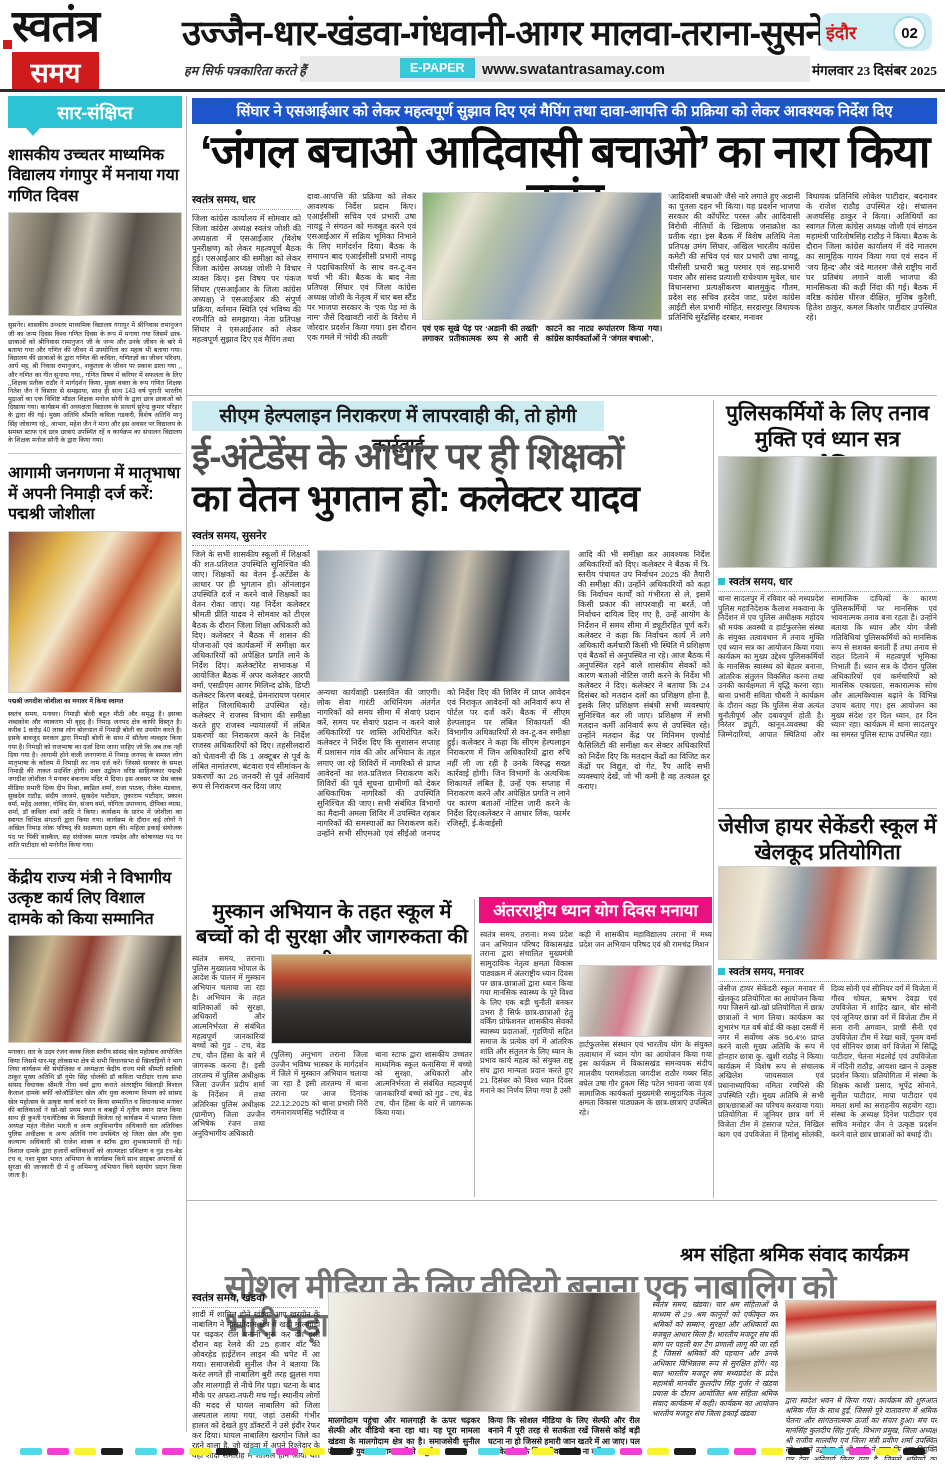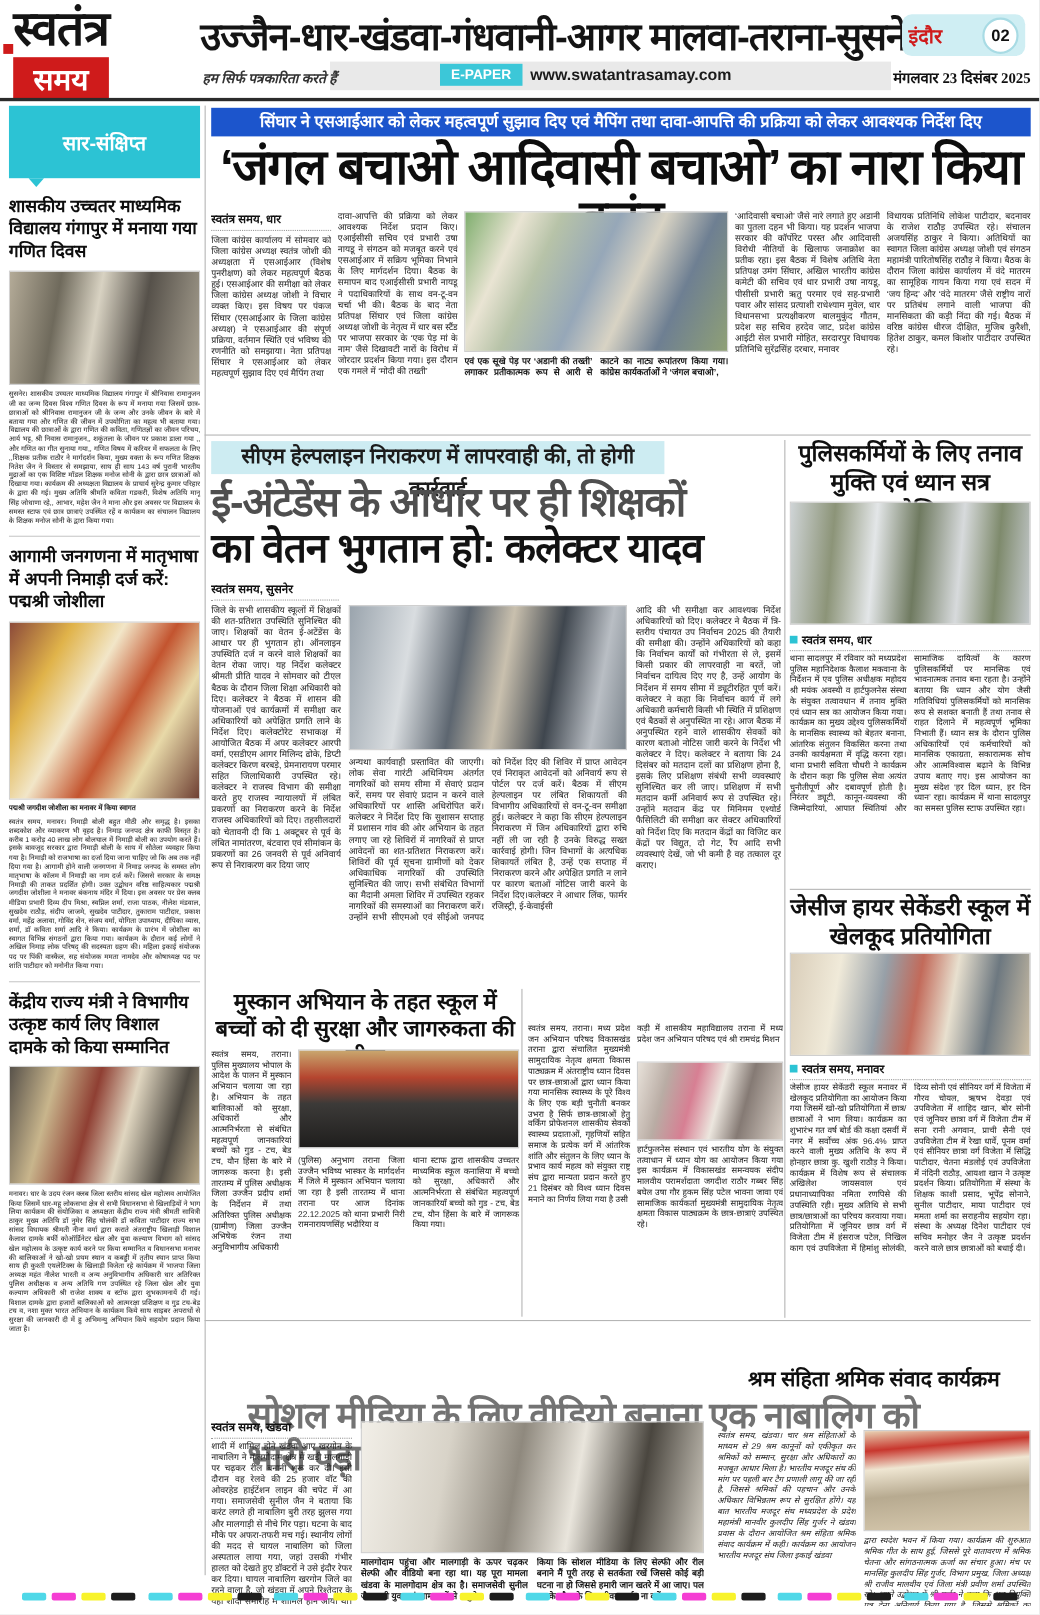--- a/index.html
+++ b/index.html
@@ -56,21 +56,21 @@
   .p-class{background:linear-gradient(105deg,#e8e2da 0%,#b9aca4 20%,#d77f93 38%,#ece6de 55%,#857a74 72%,#d9cfc6 100%);}
   .p-crowd{background:linear-gradient(180deg,#c9a76e 0%,#b5452f 28%,#3c3a38 55%,#1f1e1d 100%);}
   .p-rail{background:linear-gradient(100deg,#f2efe8 0%,#d8d3c8 25%,#8f897e 45%,#e9e5dc 62%,#4a463f 80%,#cfcabf 100%);}
   .p-hall{background:linear-gradient(175deg,#e8d3b4 0%,#c8372e 18%,#efe6d2 35%,#b7aa90 60%,#d9cbb0 100%);}
   .p-school1{background:linear-gradient(100deg,#b4ab98 0%,#6f6a5c 25%,#d8d2c2 45%,#56514a 68%,#a8a191 100%);}
   .p-garland{background:linear-gradient(120deg,#8c4a3a 0%,#e0b34a 22%,#f2e6c8 40%,#c3542f 58%,#e8d9a8 75%,#6e3f33 100%);}
   .p-award{background:linear-gradient(105deg,#58524a 0%,#c8b58c 22%,#8f3f33 42%,#e0d6c0 60%,#4f4a42 82%,#b8a888 100%);}
 
   
   .sidebar{position:absolute;left:8px;top:96px;width:174px;height:1312px;overflow:hidden;}
-  .sb-head{background:#2cc3d4;color:#fff;font-size:18px;font-weight:900;text-align:center;padding:21px 0;position:relative;}
+  .sb-head{background:#2cc3d4;color:#fff;font-size:18px;font-weight:900;text-align:center;padding:4px 0;position:relative;}
   .sb-tri{width:0;height:0;border-left:7px solid transparent;border-right:7px solid transparent;border-top:8px solid #2cc3d4;margin-left:18px;}
   .sb-title{font-size:16px;font-weight:900;line-height:1.28;color:#0e0e0e;margin:9px 0 6px;}
   .sb-body{font-size:6.4px;line-height:1.28;text-align:justify;color:#222;margin-top:5px;}
   .sb-sep{border-top:1px solid #c9c9c9;margin:9px 0 0;}
 
   
   .marks{position:absolute;left:20px;right:20px;top:1448px;display:flex;justify-content:space-between;}
   .mgrp{display:flex;gap:5px;}
   .mbar{width:22px;height:7px;border-radius:2px;}
   .m-c{background:#4fd8e8;} .m-m{background:#f53dd3;} .m-y{background:#f8f32b;} .m-k{background:#1d1d1d;}
@@ -184,20 +184,21 @@
   <div class="abs head-sm" style="left:192px;top:899px;width:280px;">मुस्कान अभियान के तहत स्कूल में बच्चों को दी सुरक्षा और जागरुकता की सीख</div>
   <div class="abs body-sm" style="left:192px;top:954px;width:73px;height:242px;">स्वतंत्र समय, तराना। पुलिस मुख्यालय भोपाल के आदेश के पालन में मुस्कान अभियान चलाया जा रहा है। अभियान के तहत बालिकाओं को सुरक्षा, अधिकारों और आत्मनिर्भरता से संबंधित महत्वपूर्ण जानकारियां बच्चों को गुड - टच, बेड टच, यौन हिंसा के बारे में जागरूक करना है। इसी तारतम्य में पुलिस अधीक्षक जिला उज्जैन प्रदीप शर्मा के निर्देशन में तथा अतिरिक्त पुलिस अधीक्षक (ग्रामीण) जिला उज्जैन अभिषेक रंजन तथा अनुविभागीय अधिकारी</div>
   <div class="abs ph p-crowd" style="left:271px;top:954px;width:201px;height:90px;"></div>
   <div class="abs leadrow" style="left:271px;top:1050px;width:201px;height:146px;gap:7px;">
     <div class="body-sm" style="width:97px;height:146px;">(पुलिस) अनुभाग तराना जिला उज्जैन भविष्य भास्कर के मार्गदर्शन में जिले में मुस्कान अभियान चलाया जा रहा है इसी तारतम्य में थाना तराना पर आज दिनांक 22.12.2025 को थाना प्रभारी निरी रामनारायणसिंह भदौरिया व</div>
     <div class="body-sm" style="width:97px;height:146px;">थाना स्टाफ द्वारा शासकीय उच्चतर माध्यमिक स्कूल कनासिया में बच्चो को सुरक्षा, अधिकारों और आत्मनिर्भरता से संबंधित महत्वपूर्ण जानकारियाँ बच्चो को गुड - टच, बेड टच, यौन हिंसा के बारे में जागरूक किया गया।</div>
   </div>
 
   <div class="abs vrule" style="left:474px;top:899px;height:298px;"></div>
 
+  <div class="abs head-pink" style="left:479px;top:897px;width:233px;">अंतरराष्ट्रीय ध्यान योग दिवस मनाया</div>
   <div class="abs body-sm" style="left:480px;top:930px;width:93px;height:266px;">स्वतंत्र समय, तराना। मध्य प्रदेश जन अभियान परिषद विकासखंड तराना द्वारा संचालित मुख्यमंत्री सामुदायिक नेतृत्व क्षमता विकास पाठ्यक्रम में अंतराष्ट्रीय ध्यान दिवस पर छात्र-छात्राओं द्वारा ध्यान किया गया मानसिक स्वास्थ्य के पूरे विश्व के लिए एक बड़ी चुनौती बनकर उभरा है सिर्फ छात्र-छात्राओं हेतु वर्किंग प्रोफेशनल शासकीय सेवकों स्वास्थ्य प्रदाताओं, गृहणियों सहित समाज के प्रत्येक वर्ग में आंतरिक शांति और संतुलन के लिए ध्यान के प्रभाव कार्य महत्व को संयुक्त राष्ट्र संघ द्वारा मान्यता प्रदान करते हुए 21 दिसंबर को विश्व ध्यान दिवस मनाने का निर्णय लिया गया है उसी</div>
   <div class="abs" style="left:579px;top:930px;width:133px;">
     <div class="body-sm" style="height:32px;">कड़ी में शासकीय महाविद्यालय तराना में मध्य प्रदेश जन अभियान परिषद एवं श्री रामचंद्र मिशन</div>
     <div class="ph p-class" style="width:100%;height:72px;margin:3px 0;"></div>
     <div class="body-sm" style="height:156px;">हार्टफुलनेस संस्थान एवं भारतीय योग के संयुक्त तत्वाधान में ध्यान योग का आयोजन किया गया इस कार्यक्रम में विकासखंड समन्वयक संदीप मालवीय परामर्शदाता जगदीश राठौर गब्बर सिंह बघेल उषा गौर हुकम सिंह पटेल भावना जावा एवं सामाजिक कार्यकर्ता मुख्यमंत्री सामुदायिक नेतृत्व क्षमता विकास पाठ्यक्रम के छात्र-छात्राएं उपस्थित रहे।</div>
   </div>
 
   <div class="abs hrule" style="left:186px;top:1200px;width:751px;"></div>
 
   <div class="abs head-lg" style="left:192px;top:1268px;width:648px;font-size:33px;color:#737373;margin-left:33px;">सोशल मीडिया के लिए वीडियो बनाना एक नाबालिग को भारी पड़ा</div>

